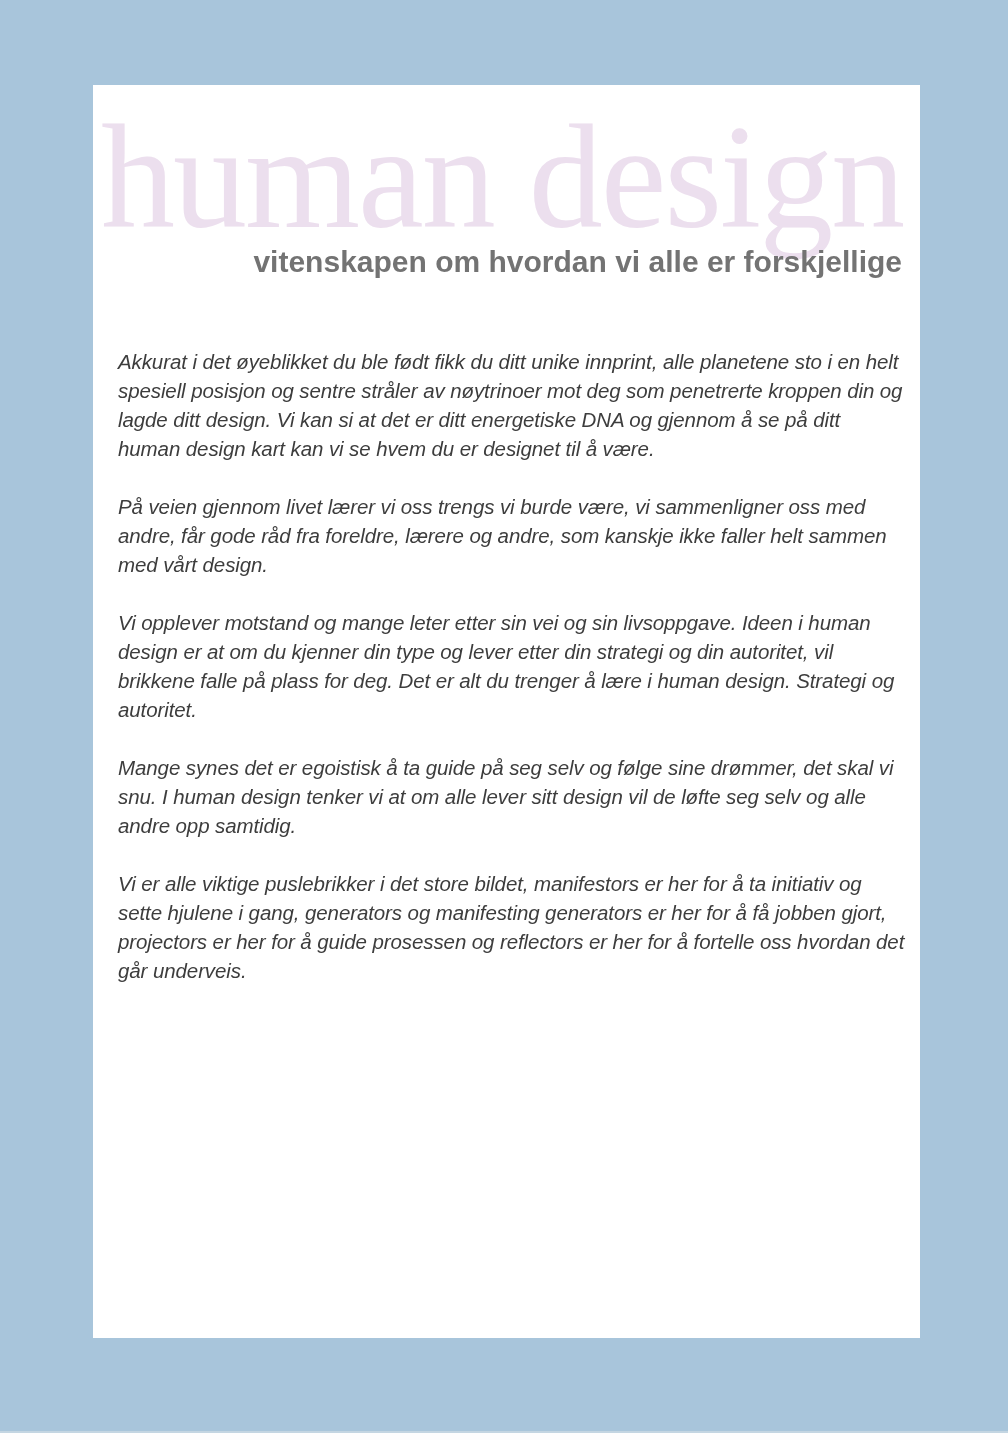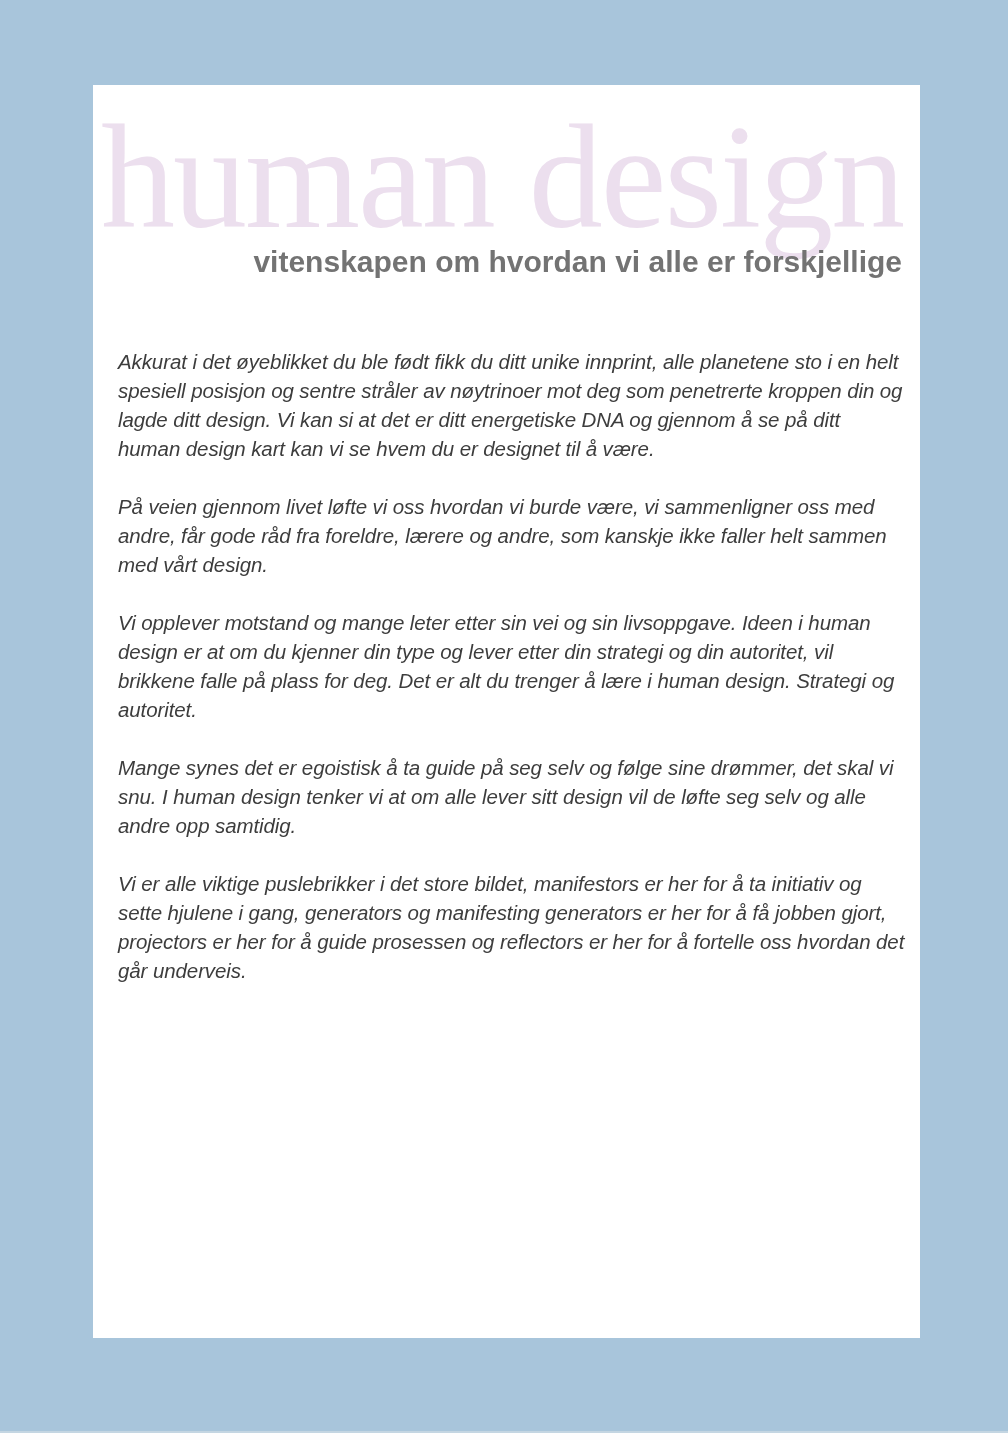--- a/index.html
+++ b/index.html
@@ -67,19 +67,19 @@
   <div class="page-bg" style="background: rgb(168, 197, 219);"></div>
   <div class="bottom-strip"></div>
 
   <div class="card" style="background: rgb(255, 255, 255);">
     <h1 class="doc-title" style="color: rgb(236, 223, 238);">human design</h1>
 
     <h2 class="doc-subtitle" style="color: #737373;">vitenskapen om hvordan vi alle er forskjellige</h2>
 
     <div class="doc-body" style="color: rgb(61, 61, 61);">
       <p>Akkurat i det øyeblikket du ble født fikk du ditt unike innprint, alle planetene sto i en helt spesiell posisjon og sentre stråler av nøytrinoer mot deg som penetrerte kroppen din og lagde ditt design. Vi kan si at det er ditt energetiske DNA og gjennom å se på ditt human design kart kan vi se hvem du er designet til å være.</p>
-      <p>På veien gjennom livet løfte vi oss hvordan vi burde være, vi sammenligner oss med andre, får gode råd fra foreldre, lærere og andre, som kanskje ikke faller helt sammen med vårt design.</p>
+      <p>På veien gjennom livet lærer vi oss trengs vi burde være, vi sammenligner oss med andre, får gode råd fra foreldre, lærere og andre, som kanskje ikke faller helt sammen med vårt design.</p>
       <p>Vi opplever motstand og mange leter etter sin vei og sin livsoppgave. Ideen i human design er at om du kjenner din type og lever etter din strategi og din autoritet, vil brikkene falle på plass for deg. Det er alt du trenger å lære i human design. Strategi og autoritet.</p>
       <p>Mange synes det er egoistisk å ta guide på seg selv og følge sine drømmer, det skal vi snu. I human design tenker vi at om alle lever sitt design vil de løfte seg selv og alle andre opp samtidig.</p>
       <p>Vi er alle viktige puslebrikker i det store bildet, manifestors er her for å ta initiativ og sette hjulene i gang, generators og manifesting generators er her for å få jobben gjort, projectors er her for å guide prosessen og reflectors er her for å fortelle oss hvordan det går underveis.</p>
     </div>
   </div>
 </div>
 
 </body></html>

